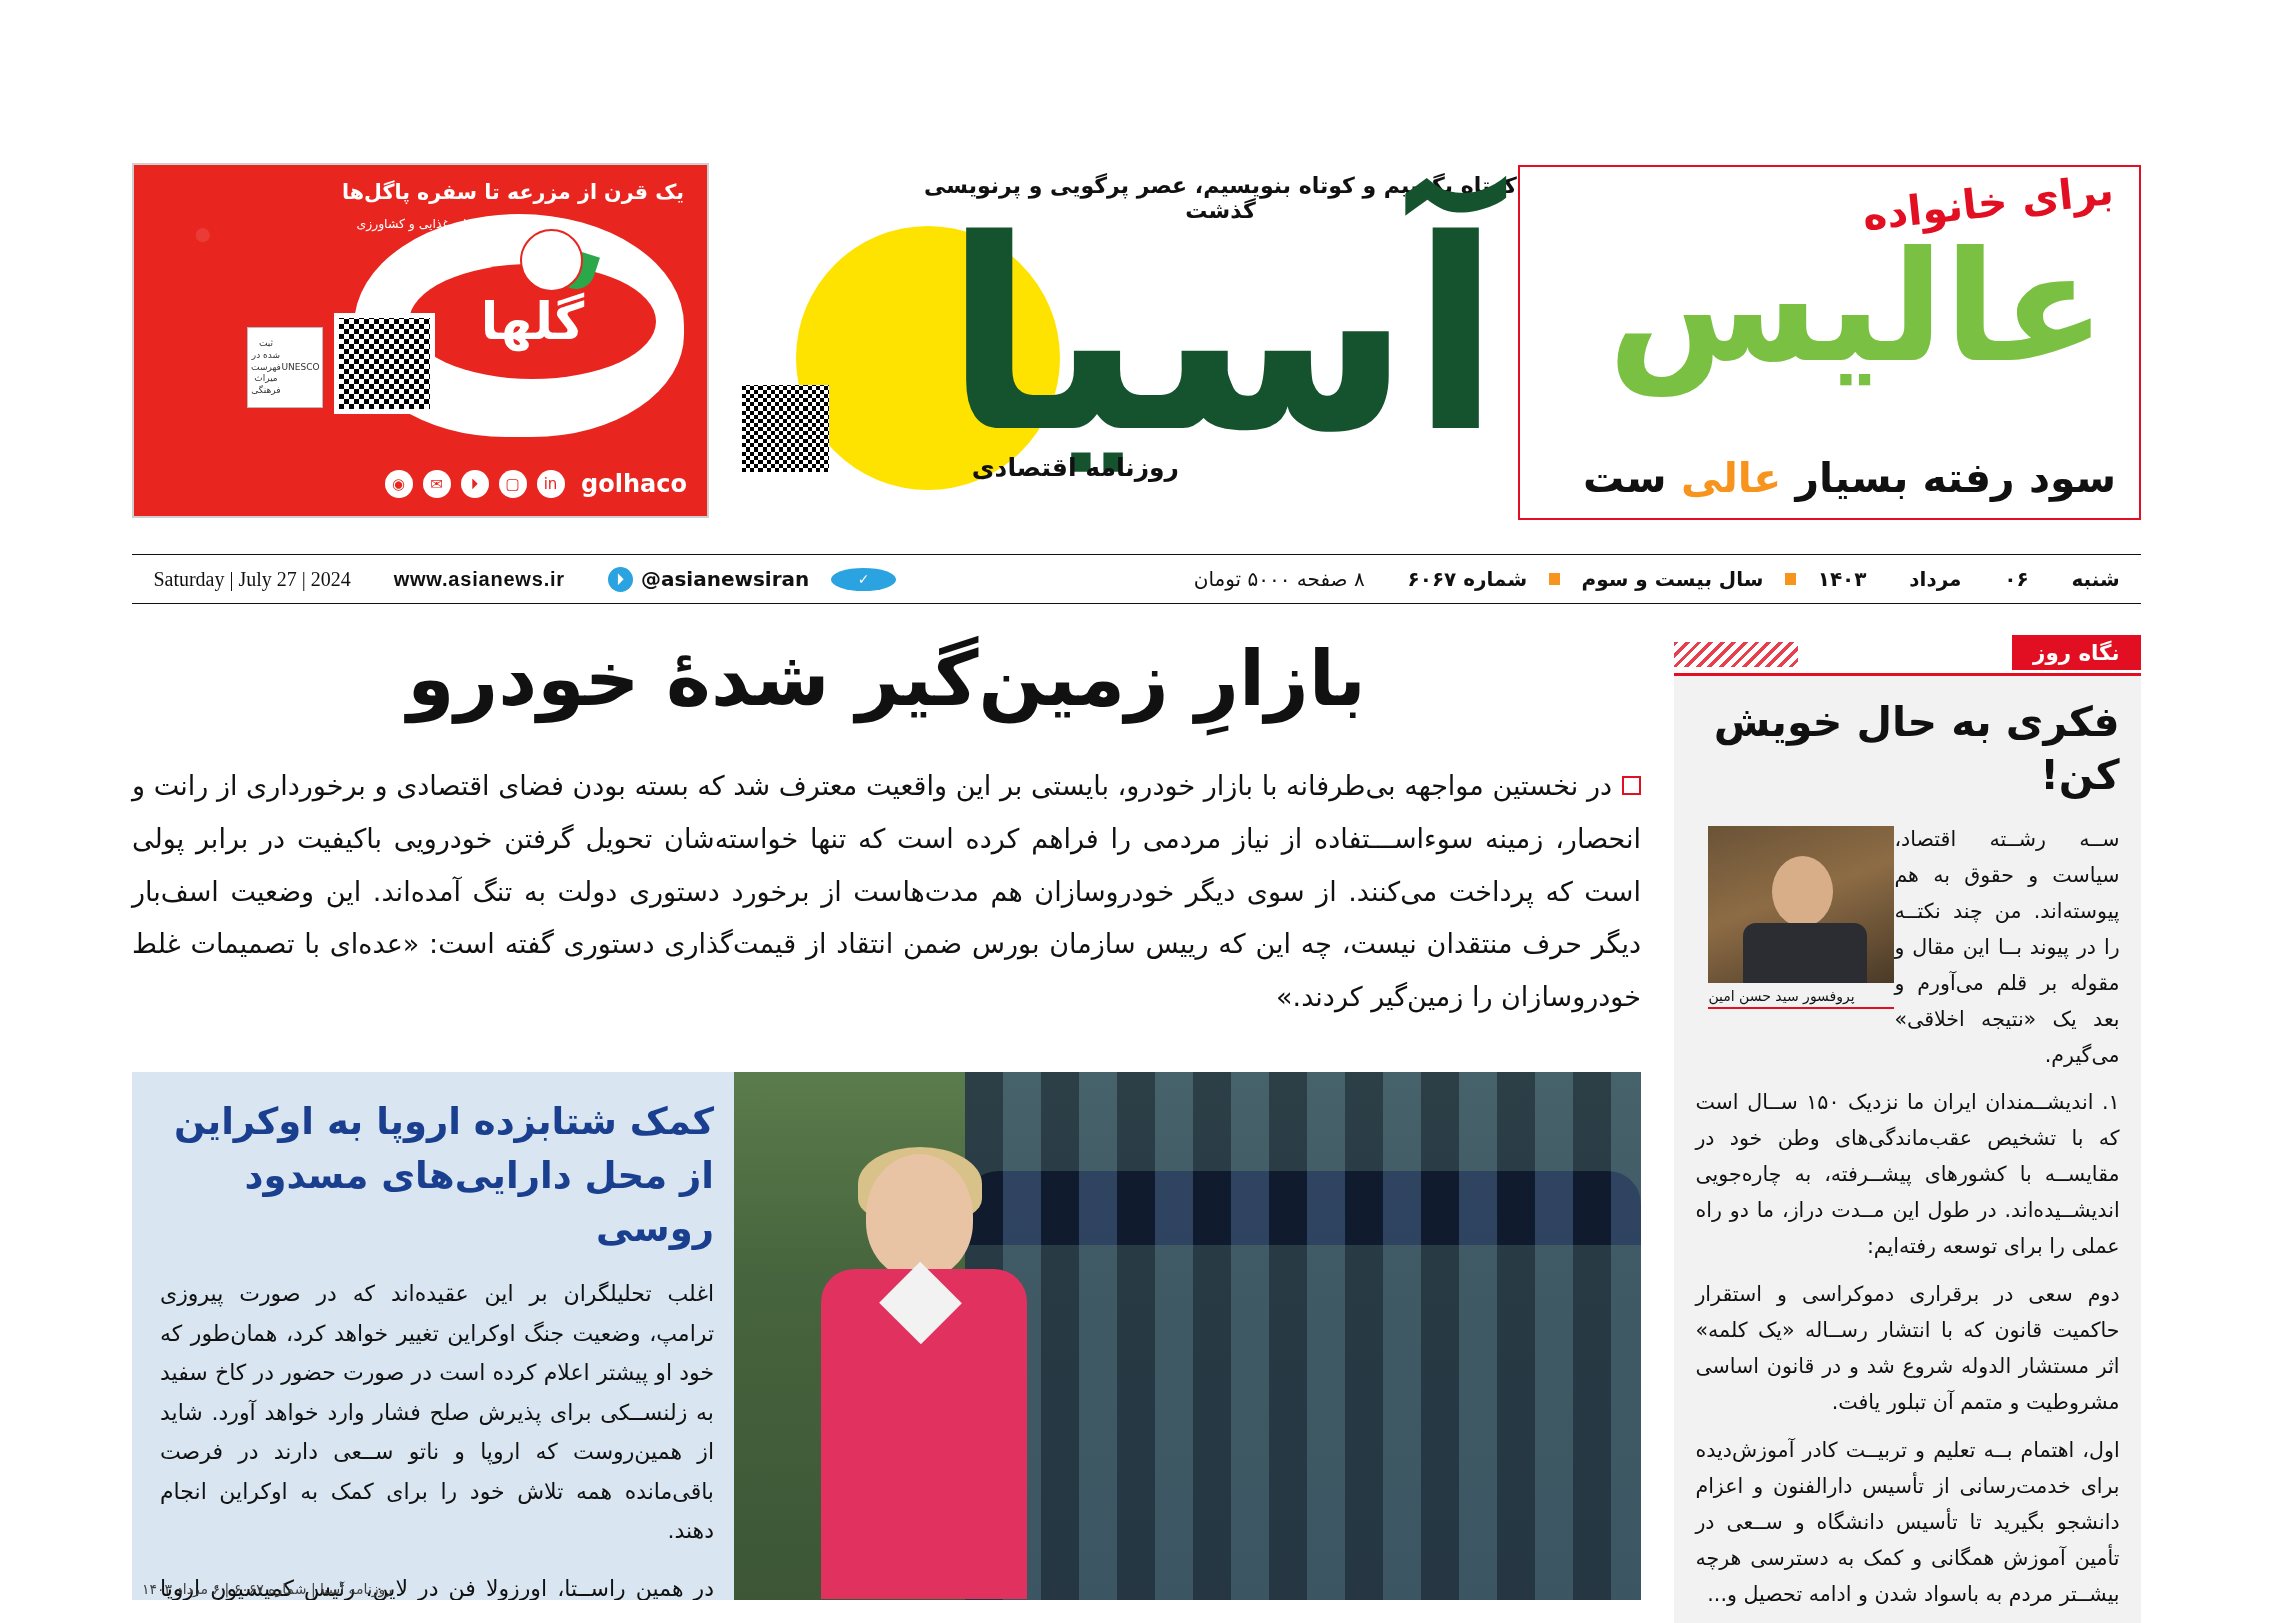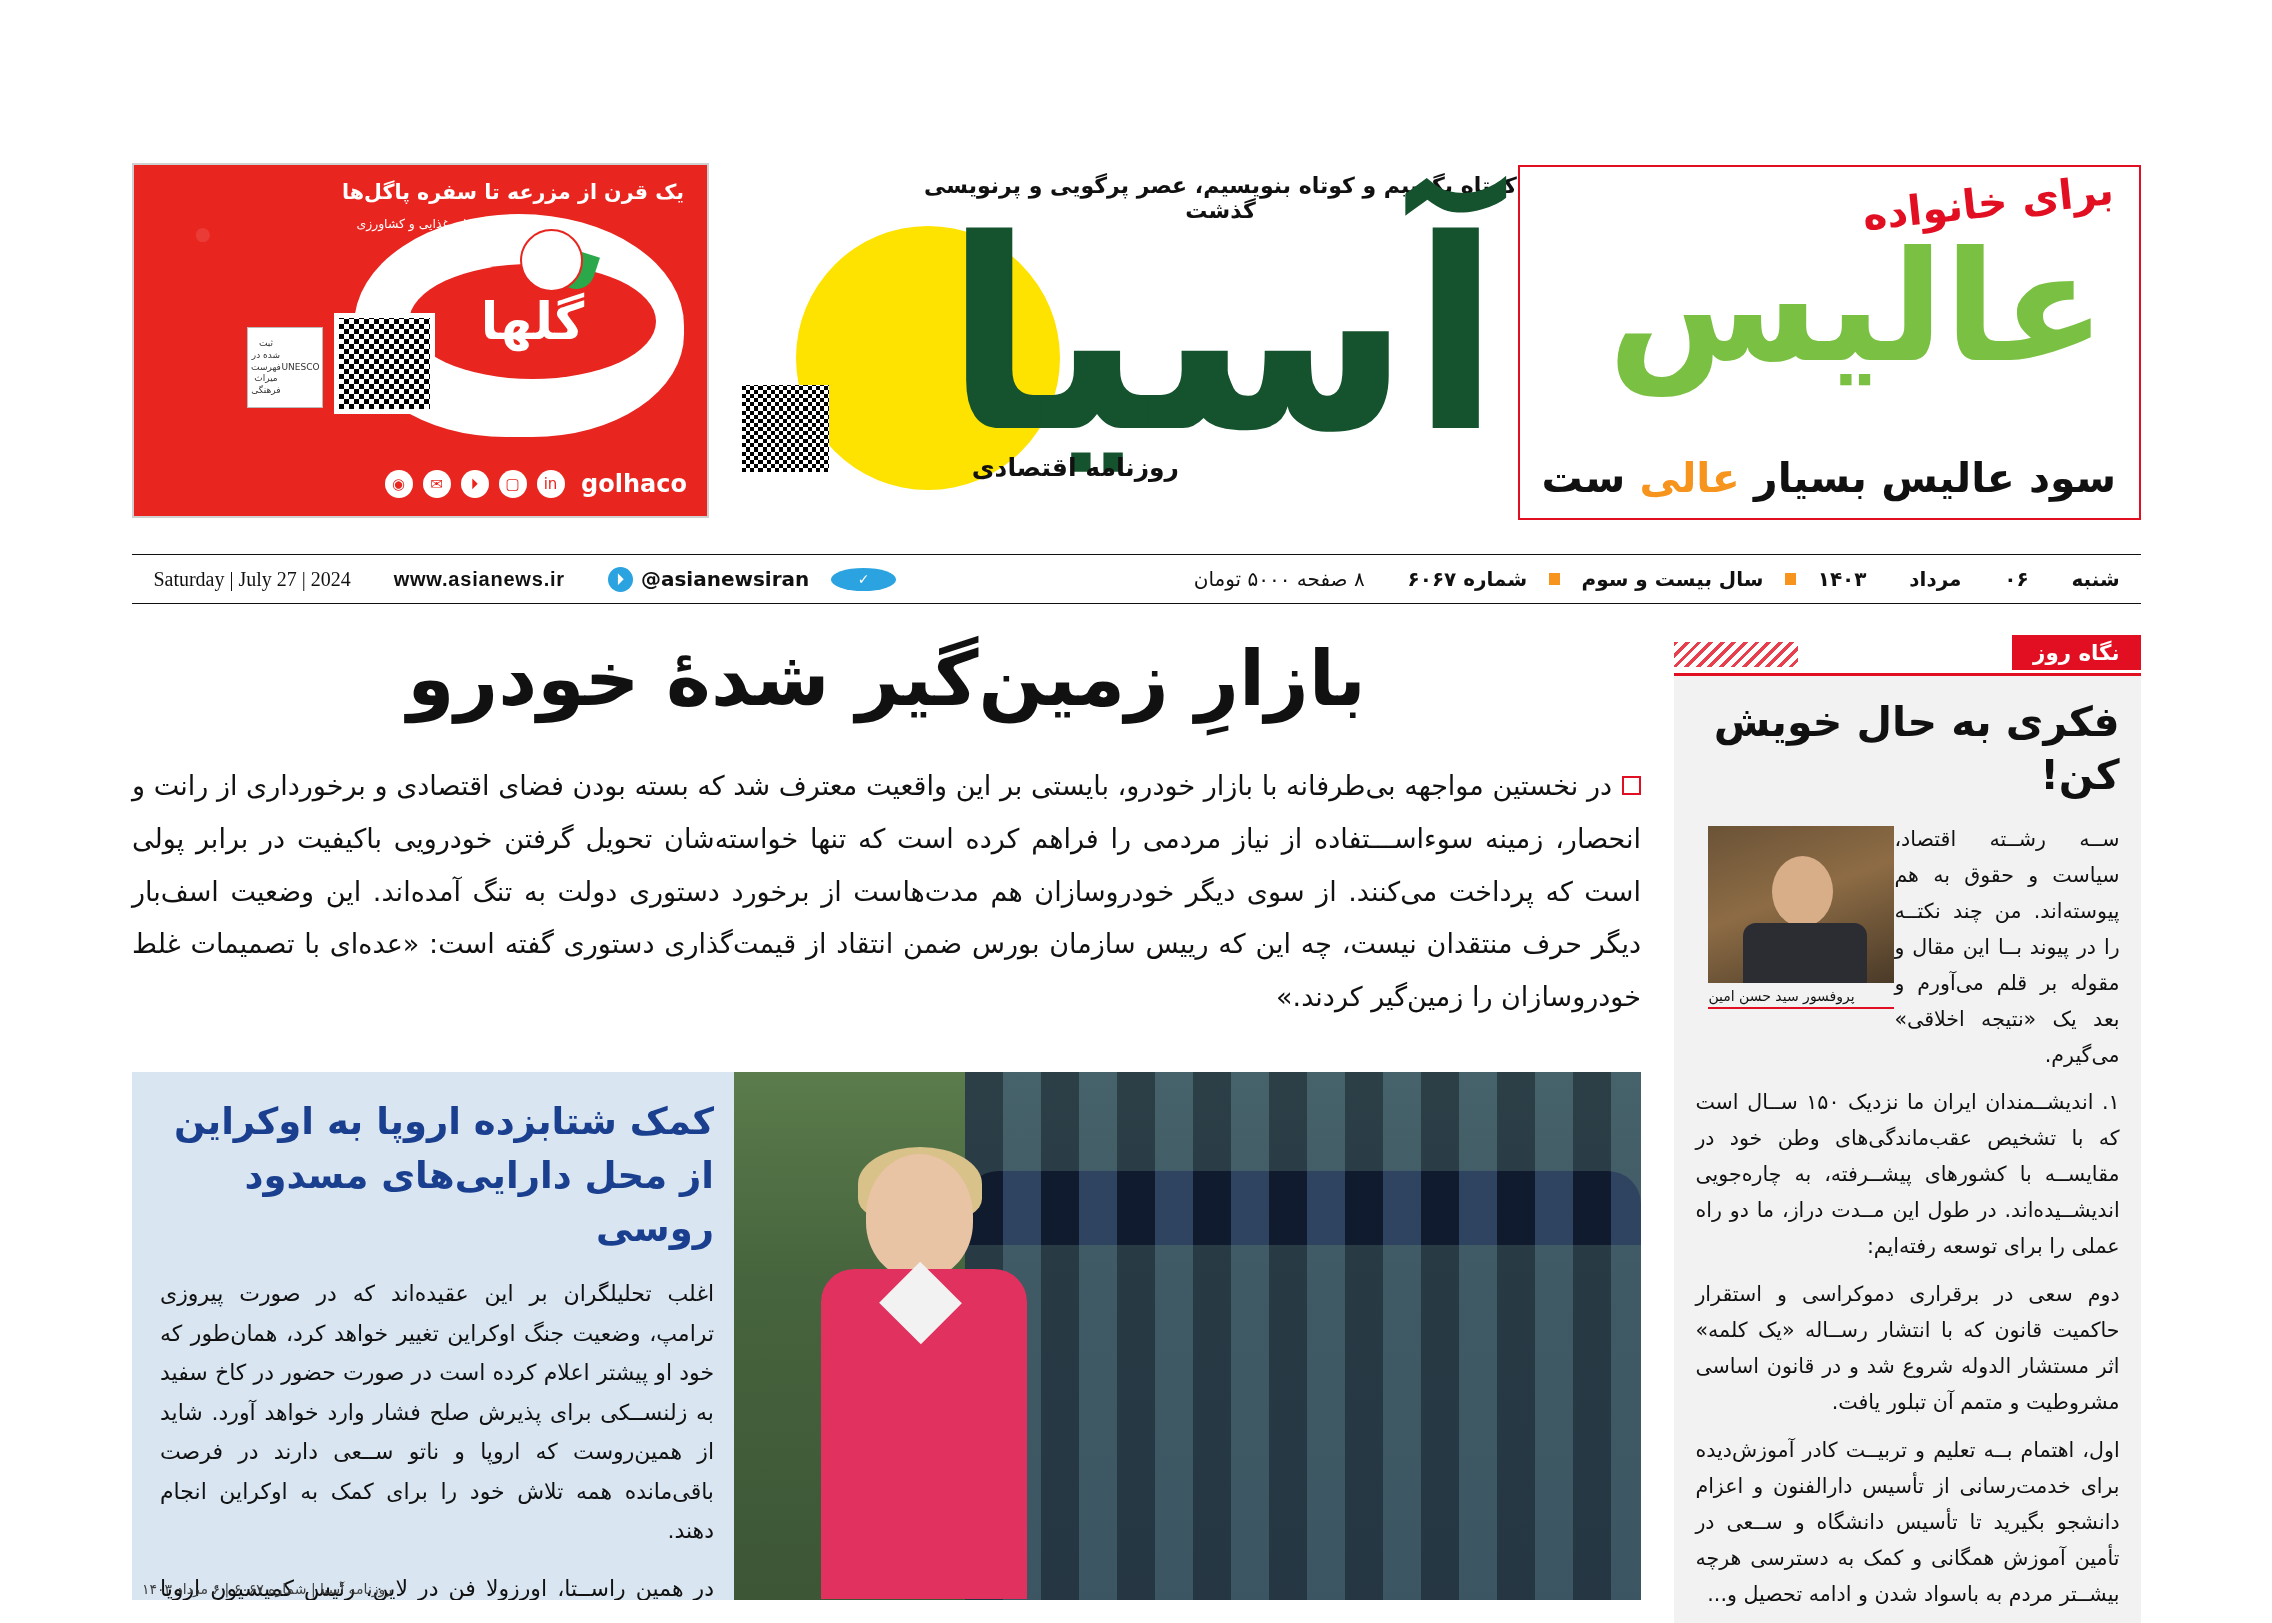--- a/index.html
+++ b/index.html
@@ -492,21 +492,21 @@
       <div class="sun"></div>
       <div class="logo-word">آسیا</div>
       <div class="logo-sub">روزنامه اقتصادی</div>
       <div class="qr-small"></div>
     </div>
 
     <div class="promo-right">
       <div class="kicker">برای خانواده</div>
       <div class="big-word">عالیس</div>
       <div class="tail">
-        <span>سود عالیس بسیار </span><span class="accent">عالی</span><span> ست</span>
+        <span>سود رفته بسیار </span><span class="accent">عالی</span><span> ست</span>
       </div>
     </div>
   </div>
 
   <div class="infobar">
     <span class="seg">شنبه</span>
     <span class="seg">۰۶</span>
     <span class="seg">مرداد</span>
     <span class="seg">۱۴۰۳</span>
     <span class="sq"></span>

